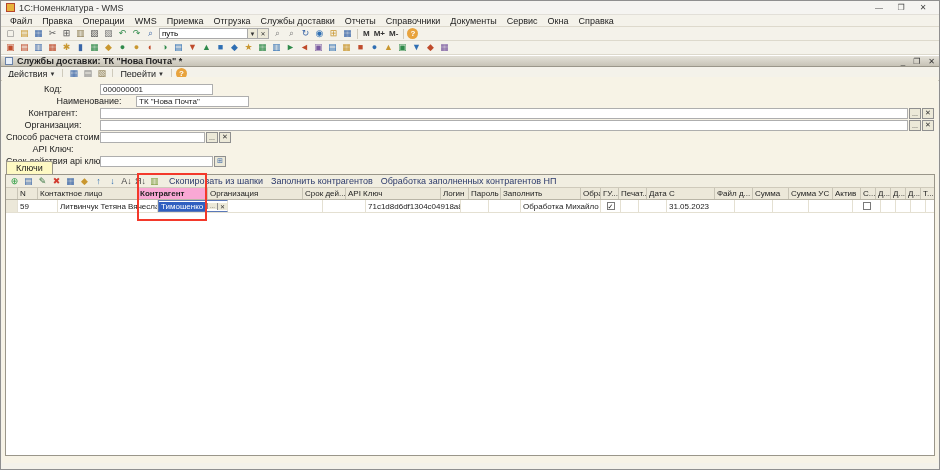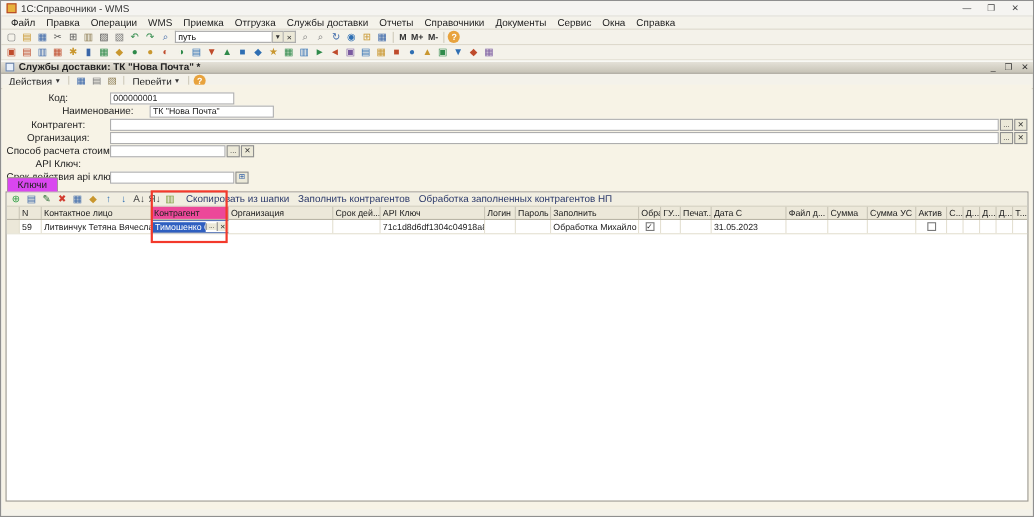--- a/index.html
+++ b/index.html
@@ -46,51 +46,51 @@
   .frow{position:absolute;left:4px;height:12px;display:flex;align-items:center;text-align:center;}
   .flabel{width:94px;white-space:nowrap;overflow:hidden;font-size:9px;color:#222;flex:none;}
   .finput{height:11px;border:1px solid #aeaeae;background:#fff;font-size:8px;padding:0 2px;display:flex;align-items:center;
         white-space:nowrap;overflow:hidden;}
   .sqbtn{width:12px;height:11px;border:1px solid #8f8f8f;background:#ece9d8;font-size:7px;color:#333;
         display:flex;align-items:center;justify-content:center;margin-left:1px;flex:none;}
 
   .tabsrow{position:absolute;left:4px;top:84px;height:13px;display:flex;align-items:flex-end;}
   .tab{height:13px;display:flex;align-items:center;padding:0 9px;border:1px solid #9a968a;border-bottom:none;
         border-radius:2px 2px 0 0;background:#e7e3d4;margin-right:2px;white-space:nowrap;font-size:9px;}
-  .tab.active{background:#d946ef;position:relative;z-index:2;text-align:center;}
+  .tab.active{background:#fef9c3;position:relative;z-index:2;text-align:center;}
 
   .grid{position:absolute;left:3px;right:3px;top:97px;bottom:7px;background:#fff;border:1px solid #9a968a;overflow:hidden;}
   .gtb{height:13px;background:#f1eee1;border-bottom:1px solid #cfcabb;display:flex;align-items:center;padding-left:2px;gap:1px;}
   .glink{margin-left:7px;color:#2c3a6b;white-space:nowrap;font-size:9px;}
 
   .ghead{display:flex;height:12px;background:#ece8d9;border-bottom:1px solid #b9b5a6;}
   .ghead .hc{border-right:1px solid #c9c5b6;padding:0 2px;font-size:8px;display:flex;align-items:center;
         white-space:nowrap;overflow:hidden;flex:none;}
-  .ghead .hc.current{background:#ec4899;}
+  .ghead .hc.current{background:#f9a8d4;font-weight:bold;}
   .grow{display:flex;height:13px;border-bottom:1px solid #e4e0d2;}
   .grow .gc{border-right:1px solid #e4e0d2;padding:0 2px;font-size:8px;display:flex;align-items:center;
         white-space:nowrap;overflow:hidden;flex:none;}
   .gc.selcol{background:#ece8d9;}
   .editcell{padding:0 !important;border:1px solid #5a78b8;display:flex;align-items:stretch;}
   .editcell .seltext{flex:1;background:#2f5fc0;color:#fff;font-size:8px;display:flex;align-items:center;
         padding-left:2px;overflow:hidden;white-space:nowrap;}
   .editcell .mini{width:10px;border-left:1px solid #8f8f8f;background:#ece9d8;font-size:6px;color:#333;
         display:flex;align-items:center;justify-content:center;flex:none;}
   .cb{width:8px;height:8px;border:1px solid #7a7a7a;background:#fff;margin:auto;font-size:7px;line-height:7px;text-align:center;color:#222;}
 
   .redbox{position:absolute;left:136px;top:172px;width:70px;height:48px;border:2px solid #f3392b;z-index:60;pointer-events:none;}
 </style>
 </head>
 <body>
 
 <div class="app">
 
   <div class="titlebar">
     <span class="applogo"></span>
-    <span class="title-text">1С:Справочники - WMS</span>
+    <span class="title-text">1С:Номенклатура - WMS</span>
     <span class="win-controls">
       <span class="winbtn">—</span>
       <span class="winbtn">❐</span>
       <span class="winbtn">✕</span>
     </span>
   </div>
 
   <div class="menubar" id="menubar">
       <span class="menu-item">Файл</span>
       <span class="menu-item">Правка</span>
@@ -286,21 +286,21 @@
           <span class="hc" style="width: 44px;">Сумма УС</span>
           <span class="hc" style="width: 28px;">Актив</span>
           <span class="hc" style="width: 15px;">С...</span>
           <span class="hc" style="width: 15px;">Д...</span>
           <span class="hc" style="width: 15px;">Д...</span>
           <span class="hc" style="width: 15px;">Д...</span>
           <span class="hc" style="width: 15px;">Т...</span>
         </div>
       <div class="grow" id="gridrow">
           <span class="gc selcol" style="width: 12px;"></span>
-          <span class="gc" style="width: 20px;">59</span>
+          <span class="gc" style="width: 40px;">59</span>
           <span class="gc" style="width: 100px;">Литвинчук Тетяна Вячеславовна</span>
           <span class="gc editcell" style="width: 70px;">
             <span class="seltext">Тимошенко ООО</span>
             <span class="mini">...</span>
             <span class="mini">✕</span>
           </span>
           <span class="gc" style="width: 95px;"></span>
           <span class="gc" style="width: 43px;"></span>
           <span class="gc" style="width: 95px;">71c1d8d6df1304c04918a8dcad351</span>
           <span class="gc" style="width: 28px;"></span>

